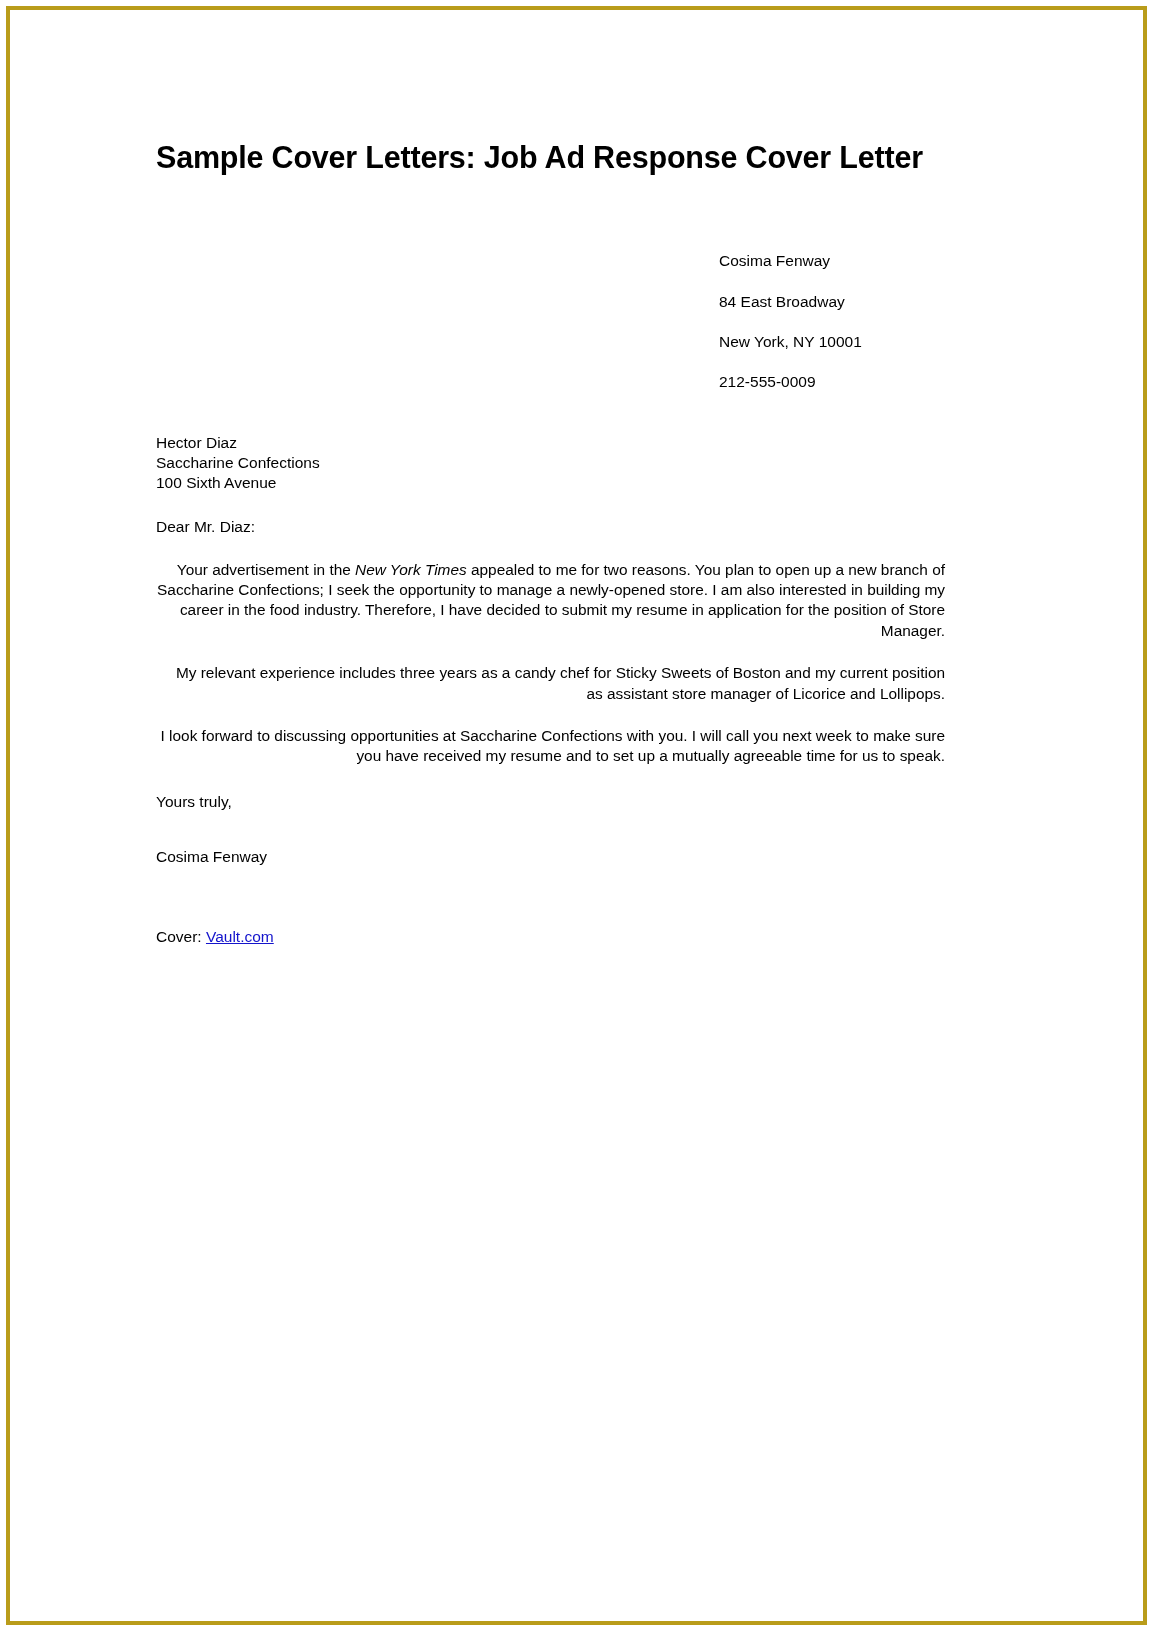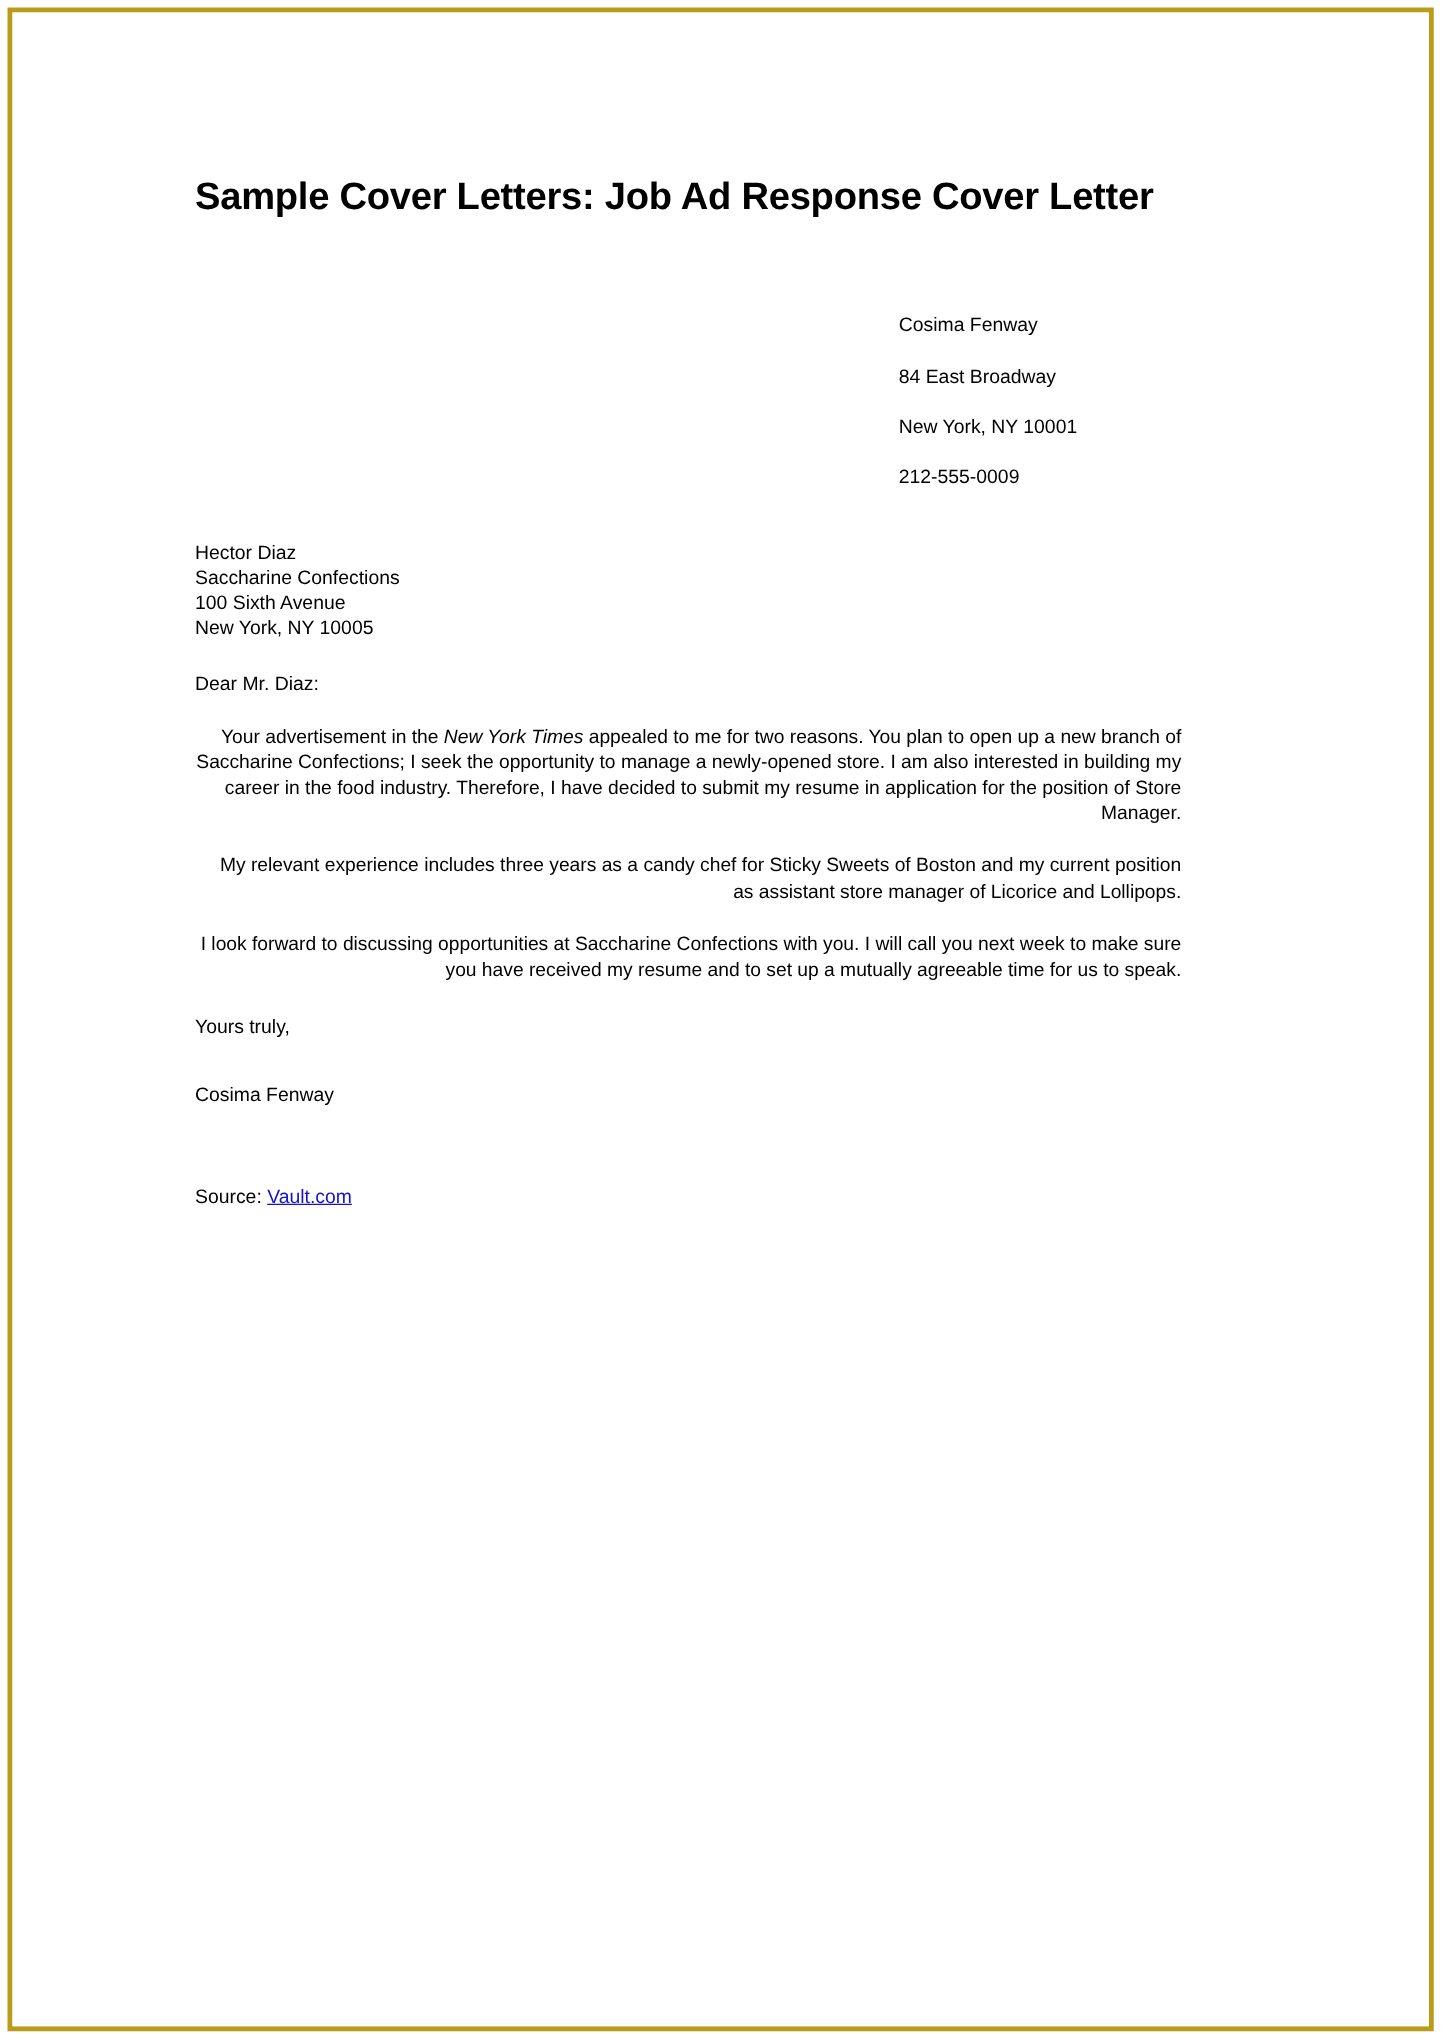--- a/index.html
+++ b/index.html
@@ -155,34 +155,33 @@
           <span class="sender-line">84 East Broadway</span>
           <span class="sender-line">New York, NY 10001</span>
           <span class="sender-line">212-555-0009</span>
         </div>
 
 
         <div class="recipient-block">
           <span class="recipient-line">Hector Diaz</span>
           <span class="recipient-line">Saccharine Confections</span>
           <span class="recipient-line">100 Sixth Avenue</span>
-          <span class="recipient-line">New York, NY 10005</span>
         </div>
 
         <div class="salutation">Dear Mr. Diaz:</div>
 
         <p class="body-para"><span>Your advertisement in the </span><em>New York Times</em><span> appealed to me for two reasons. You plan to open up a new branch of Saccharine Confections; I seek the opportunity to manage a newly-opened store. I am also interested in building my career in the food industry. Therefore, I have decided to submit my resume in application for the position of Store Manager.</span></p>
 
         <p class="body-para">My relevant experience includes three years as a candy chef for Sticky Sweets of Boston and my current position as assistant store manager of Licorice and Lollipops.</p>
 
         <p class="body-para">I look forward to discussing opportunities at Saccharine Confections with you. I will call you next week to make sure you have received my resume and to set up a mutually agreeable time for us to speak.</p>
 
         <div class="closing">Yours truly,</div>
 
         <div class="signature">Cosima Fenway</div>
 
-        <div class="source-line"><span>Source: </span><a class="source-link" href="#">Vault.com</a></div>
+        <div class="source-line"><span>Cover: </span><a class="source-link" href="#">Vault.com</a></div>
 
       </div>
 
     </div>
   </div>
 </div>
 
 </body></html>

